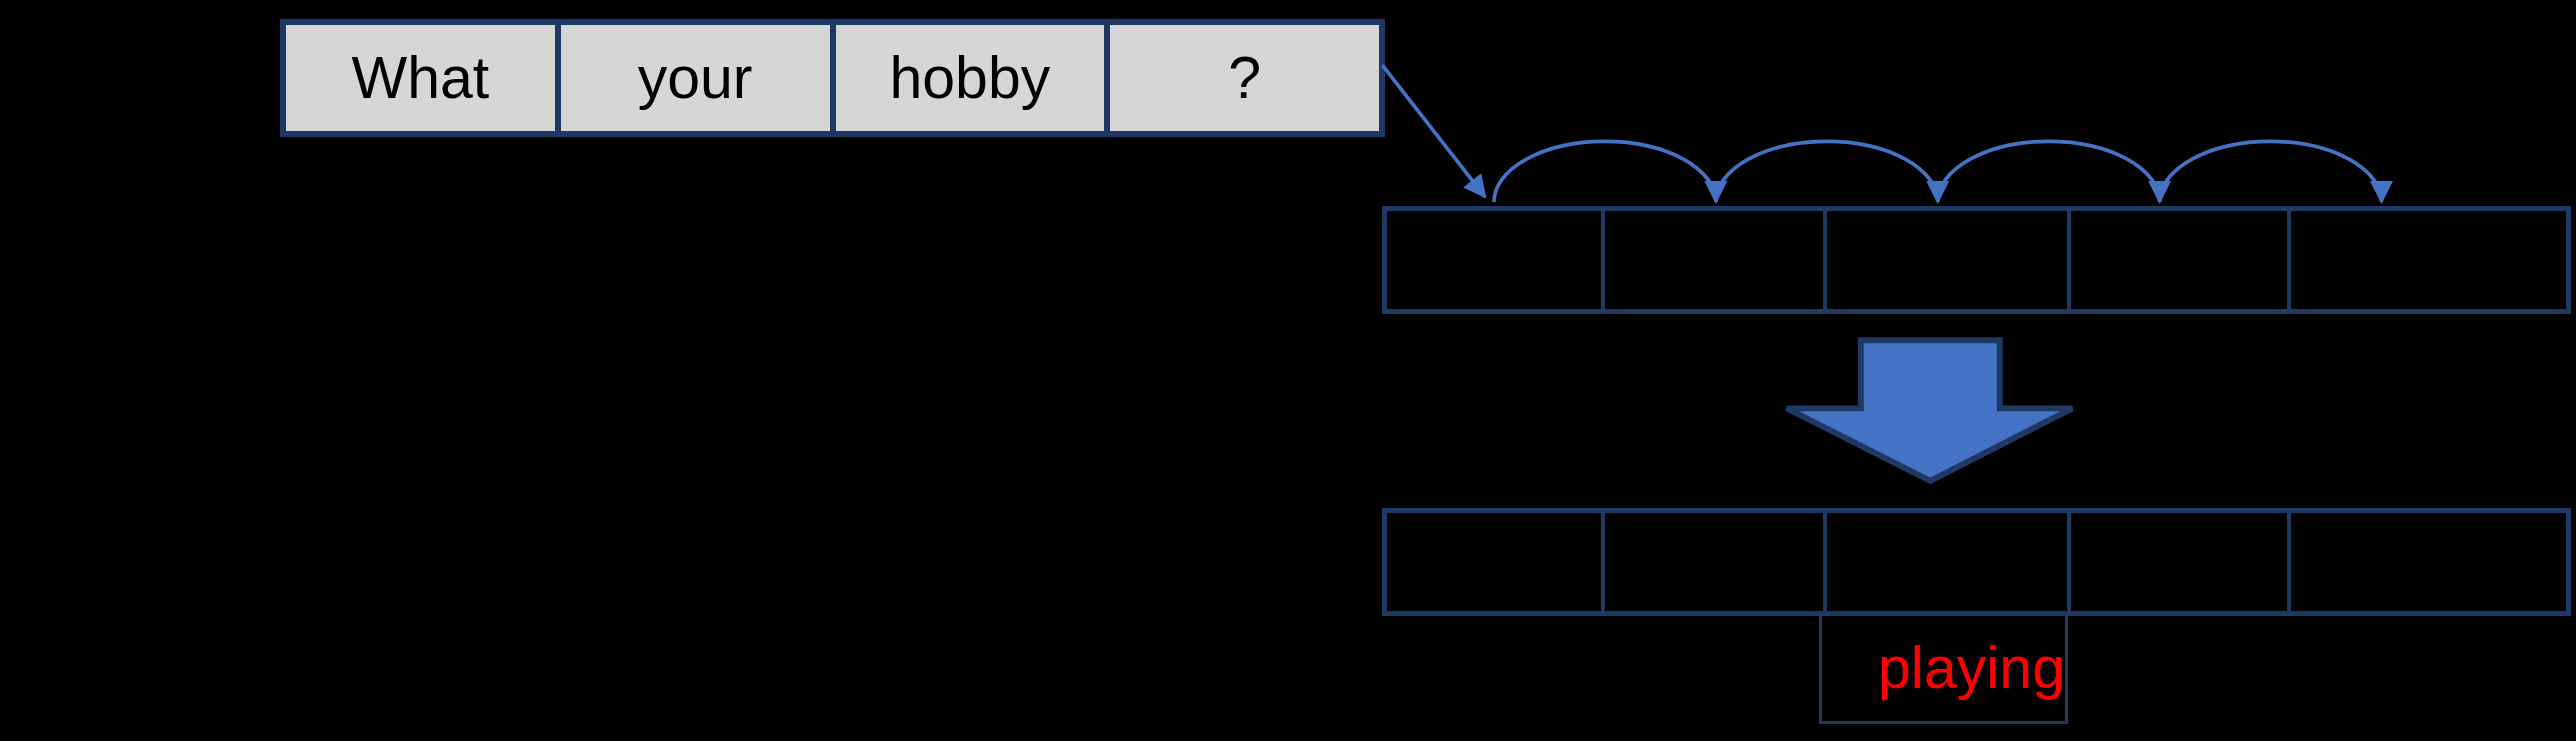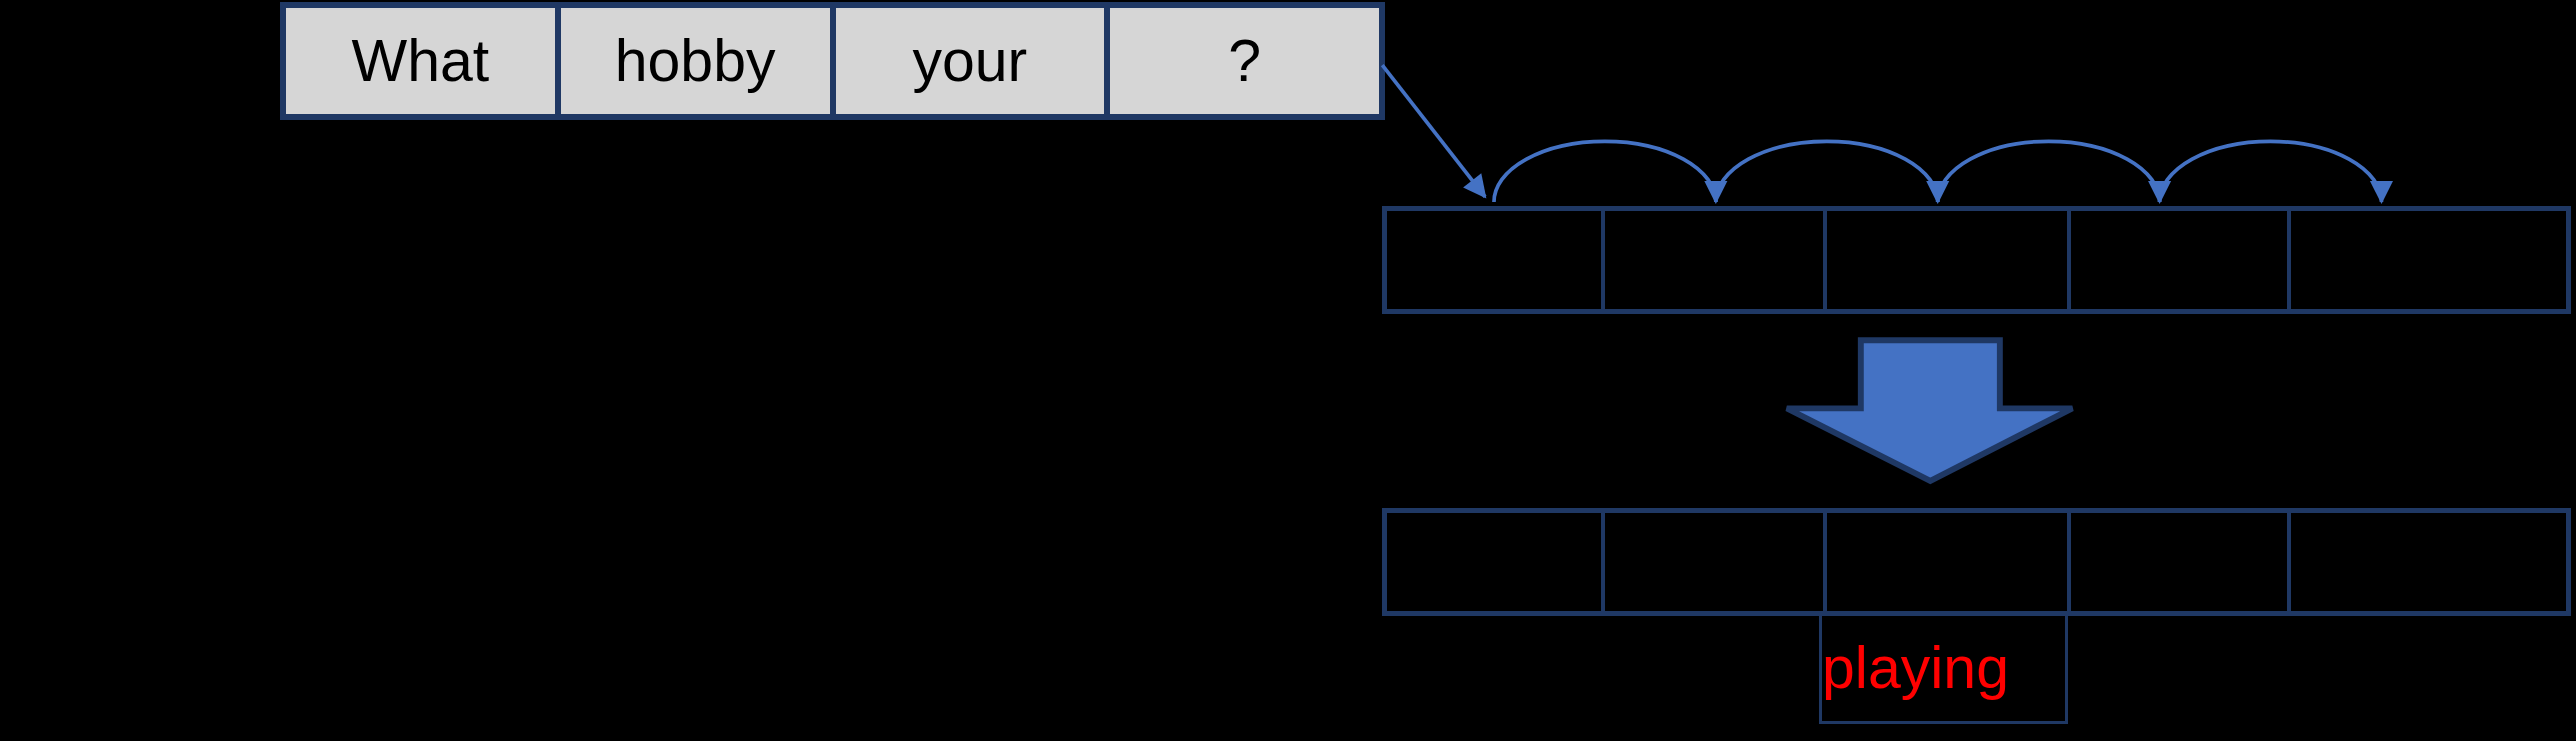--- a/index.html
+++ b/index.html
@@ -2,21 +2,21 @@
 <html style="font-size:12px"><head>
 <meta charset="utf-8">
 <style>
   html,body{margin:0;padding:0;background:#000;}
   .canvas{
     position:relative;width:2576px;height:742px;background:#000;overflow:hidden;
     font-family:"Liberation Sans", sans-serif;
   }
   
   .word-row{
-    position:absolute;left:280px;top:2px;width:1105px;height:118px;
+    position:absolute;left:280px;top:19px;width:1105px;height:118px;
     box-sizing:border-box;background:#d6d6d6;border:6.7px solid #1f3864;
     display:flex;
   }
   .word-cell{
     flex:1;display:flex;align-items:center;justify-content:center;
     border-right:6px solid #1f3864;
   }
   .word-cell:last-child{border-right:none;}
   .word-label{font-size:59px;line-height:1;color:#000;}
   
@@ -25,40 +25,40 @@
     box-sizing:border-box;border:5.2px solid #1f3864;background:transparent;
   }
   .state-row-top{top:206px;}
   .state-row-bottom{top:508px;}
   .cell-divider{position:absolute;top:0;bottom:0;width:3.7px;background:#1f3864;}
   .d1{left:214px;} .d2{left:436px;} .d3{left:680px;} .d4{left:900px;}
   
   .output-box{
     position:absolute;left:1819px;top:612px;width:249px;height:112px;
     box-sizing:border-box;border:3.7px solid #1f3864;
-    display:flex;align-items:center;justify-content:flex-start;text-decoration:underline;
+    display:flex;align-items:center;justify-content:flex-end;text-decoration:underline;
   }
   .output-label{font-size:59px;line-height:1;color:#ff0000;}
   
   .overlay{position:absolute;left:0;top:0;width:2576px;height:742px;pointer-events:none;}
 </style>
 </head>
 <body>
 
 <div class="canvas">
 
   <div class="word-row">
     <div class="word-cell">
       <span class="word-label">What</span>
     </div>
     <div class="word-cell">
-      <span class="word-label">hobby</span>
+      <span class="word-label">your</span>
     </div>
     <div class="word-cell">
-      <span class="word-label">your</span>
+      <span class="word-label">hobby</span>
     </div>
     <div class="word-cell">
       <span class="word-label">?</span>
     </div>
   </div>
 
   <div class="state-row state-row-top">
     <div class="cell-divider d1"></div>
     <div class="cell-divider d2"></div>
     <div class="cell-divider d3"></div>

